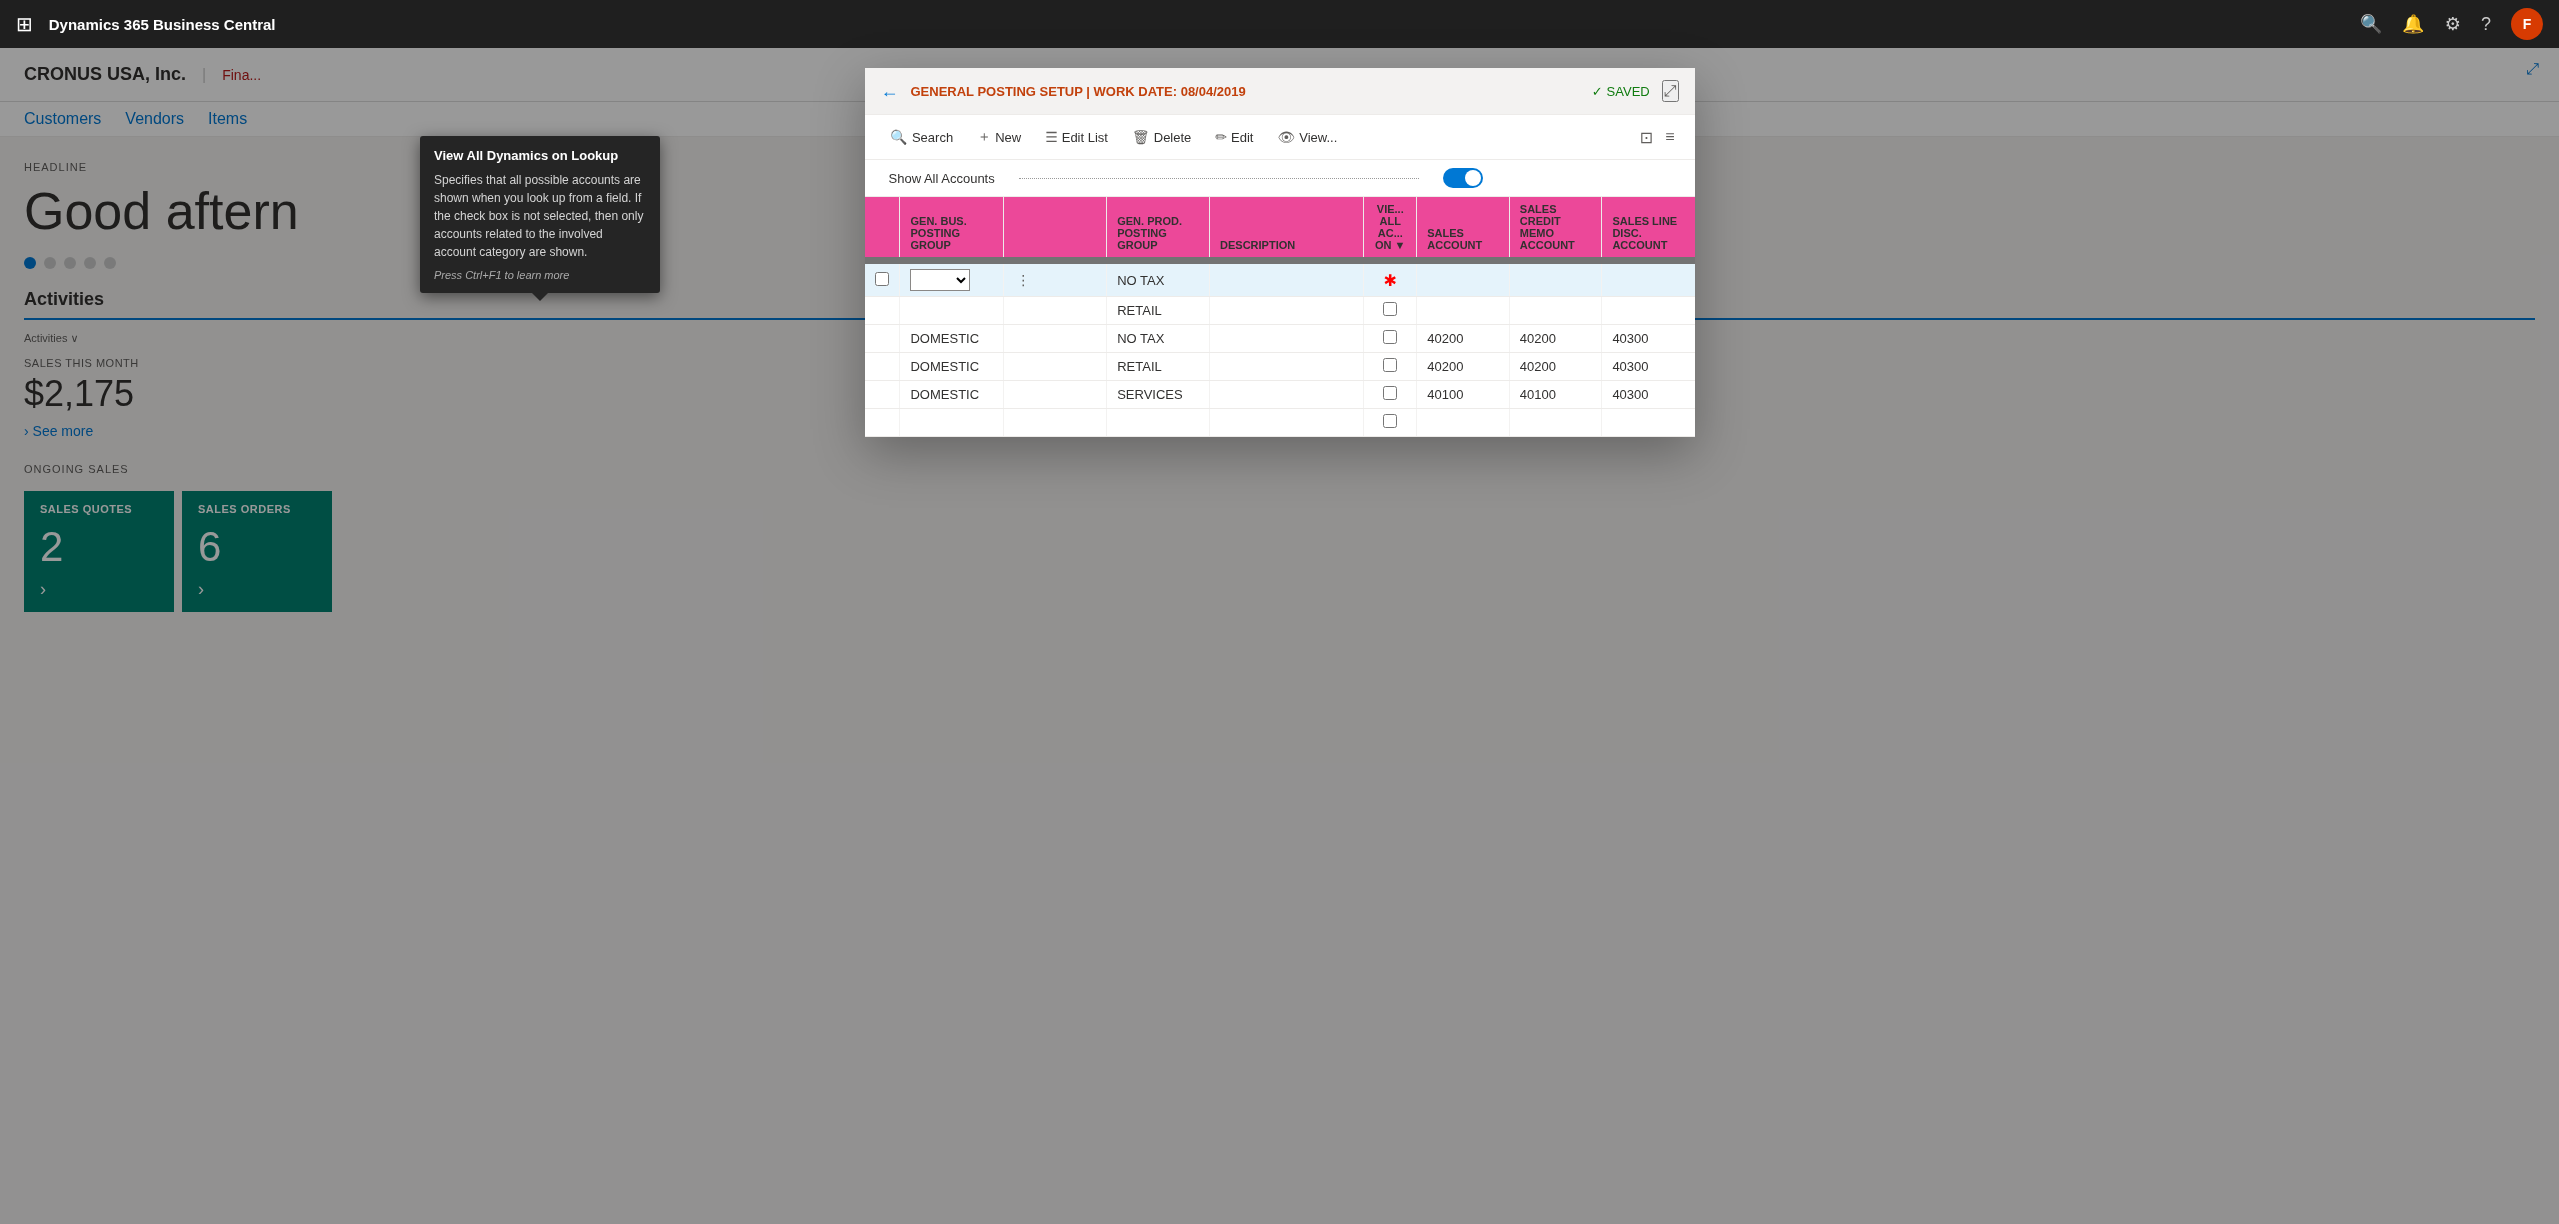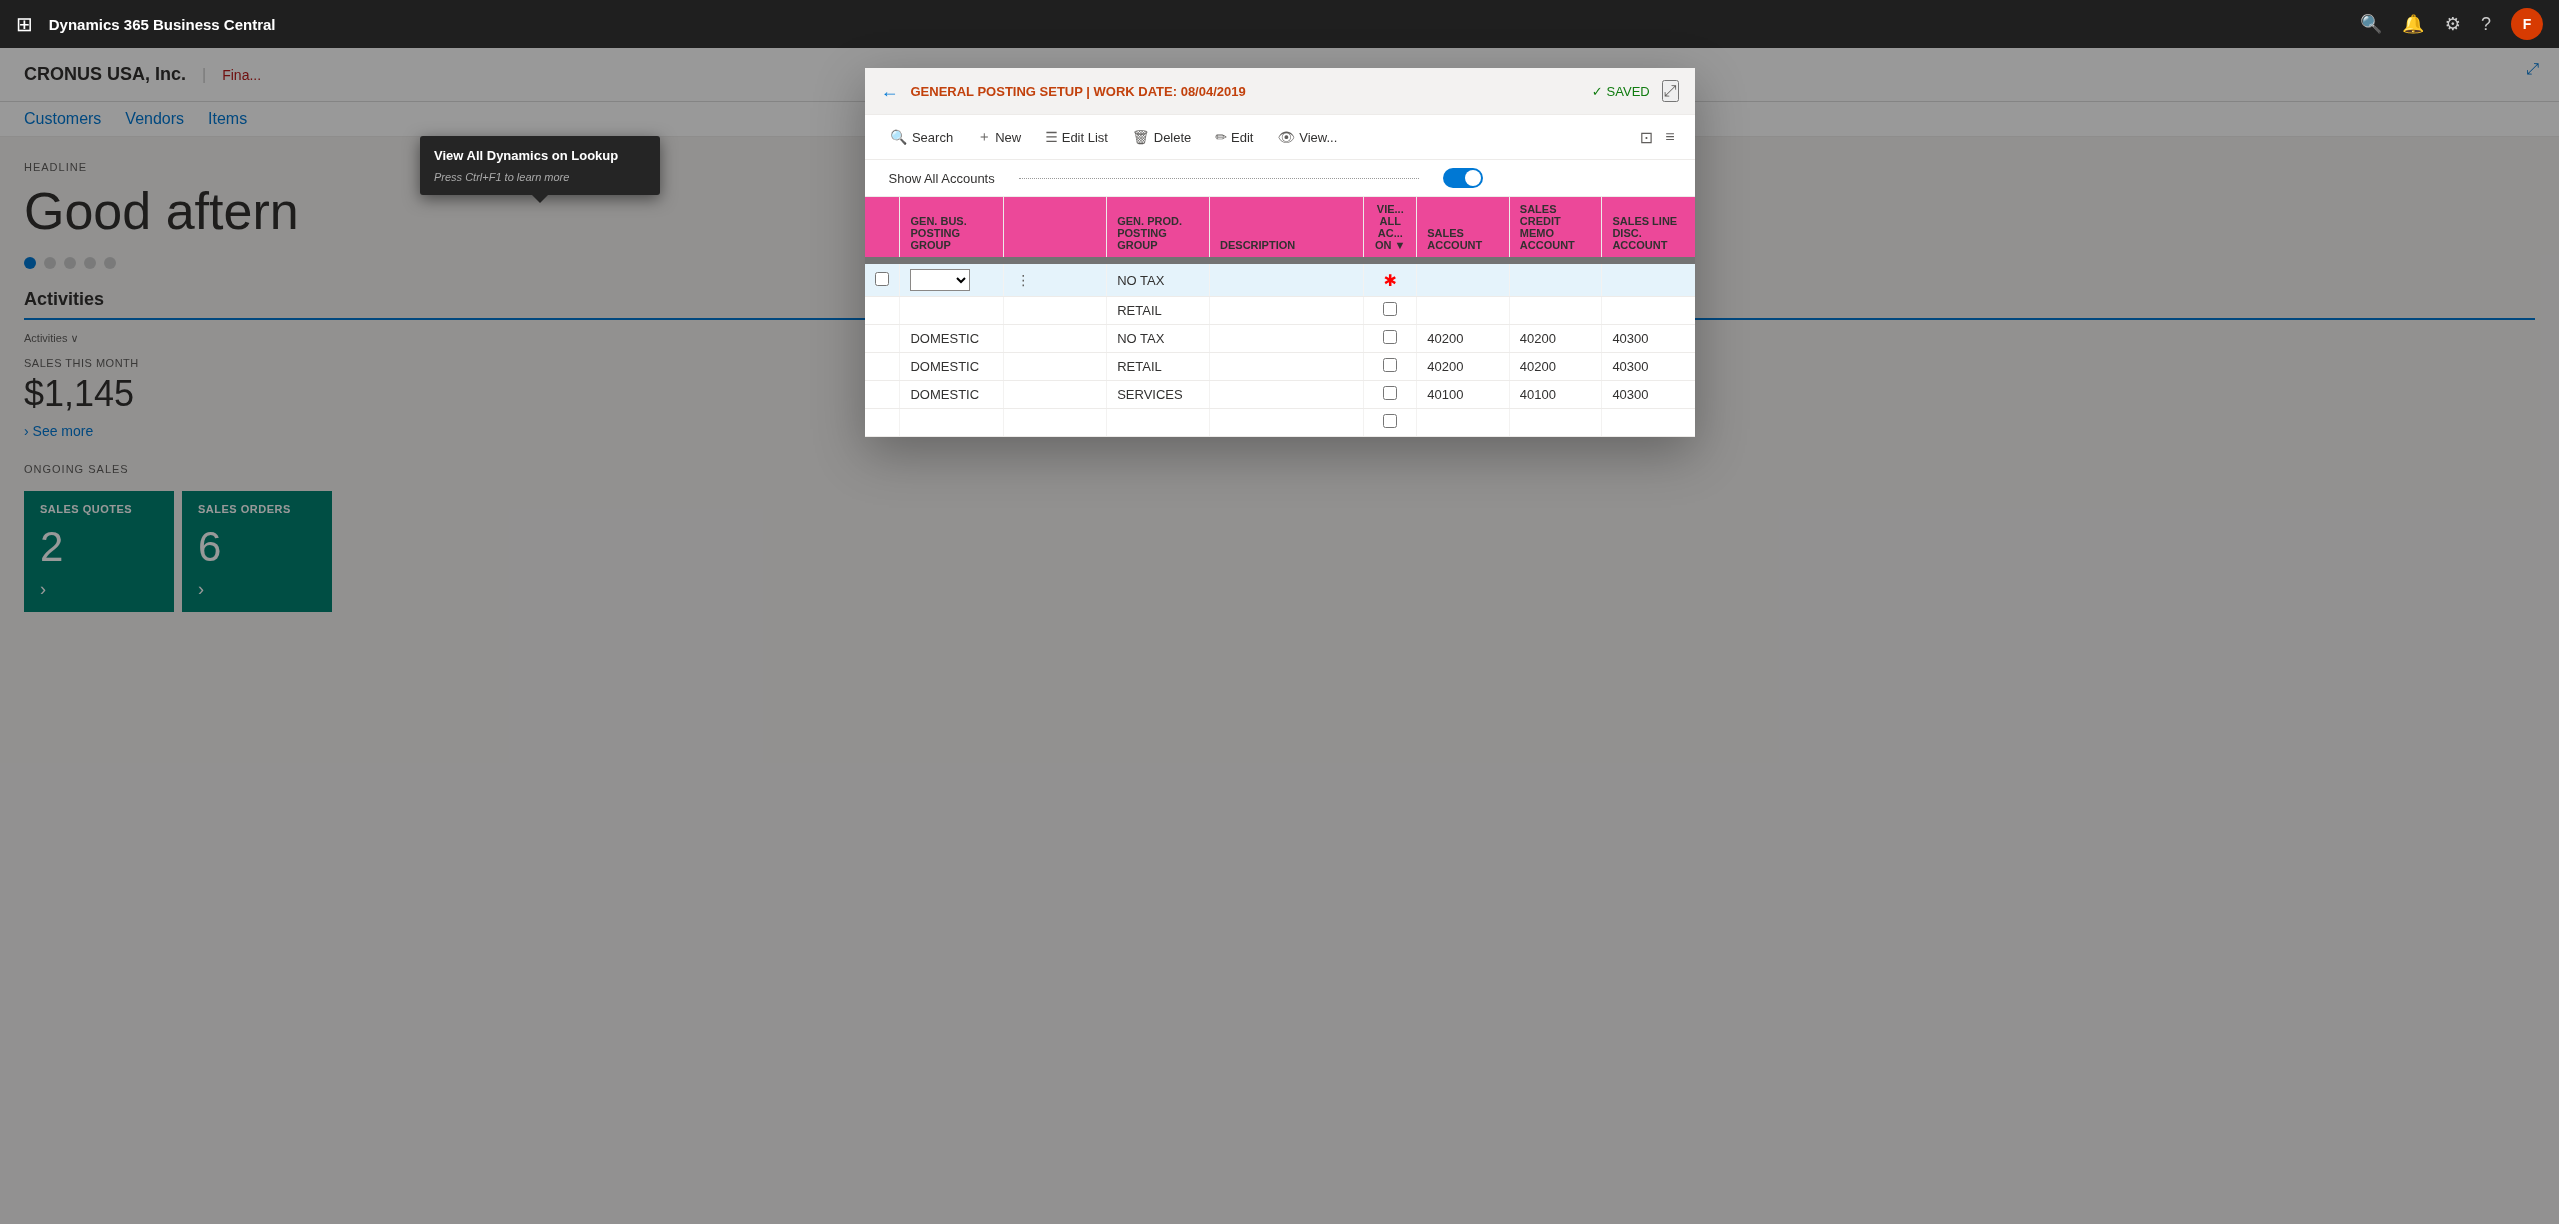--- a/index.html
+++ b/index.html
@@ -265,21 +265,21 @@
       <div class="bg-dot"></div>
       <div class="bg-dot"></div>
       <div class="bg-dot"></div>
       <div class="bg-dot"></div>
     </div>
     <div class="activities-section">
       <div class="activities-title">Activities</div>
       <div class="activities-sub">Activities ∨</div>
       <div style="margin-top:12px;">
         <div class="activities-sales-label">SALES THIS MONTH</div>
-        <div class="activities-sales-value">$1,145</div>
+        <div class="activities-sales-value">$2,175</div>
         <div class="see-more">› See more</div>
       </div>
       <div class="ongoing-sales">ONGOING SALES</div>
       <div class="tiles">
         <div class="tile">
           <div class="tile-label">SALES QUOTES</div>
           <div class="tile-value">2</div>
           <div class="tile-arrow">›</div>
         </div>
         <div class="tile">
@@ -428,16 +428,17 @@
               <td></td>
             </tr>
           </tbody>
       </table>
     </div>
 
   </div>
 
   <div class="tooltip-box">
     <div class="tooltip-title">View All Dynamics on Lookup</div>
+    <div class="tooltip-text">Specifies that all possible accounts are shown when you look up from a field. If the check box is not selected, then only accounts related to the involved account category are shown.</div>
     <div class="tooltip-hint">Press Ctrl+F1 to learn more</div>
     <div class="tooltip-arrow"></div>
   </div>
 </div>
 
 </body></html>

